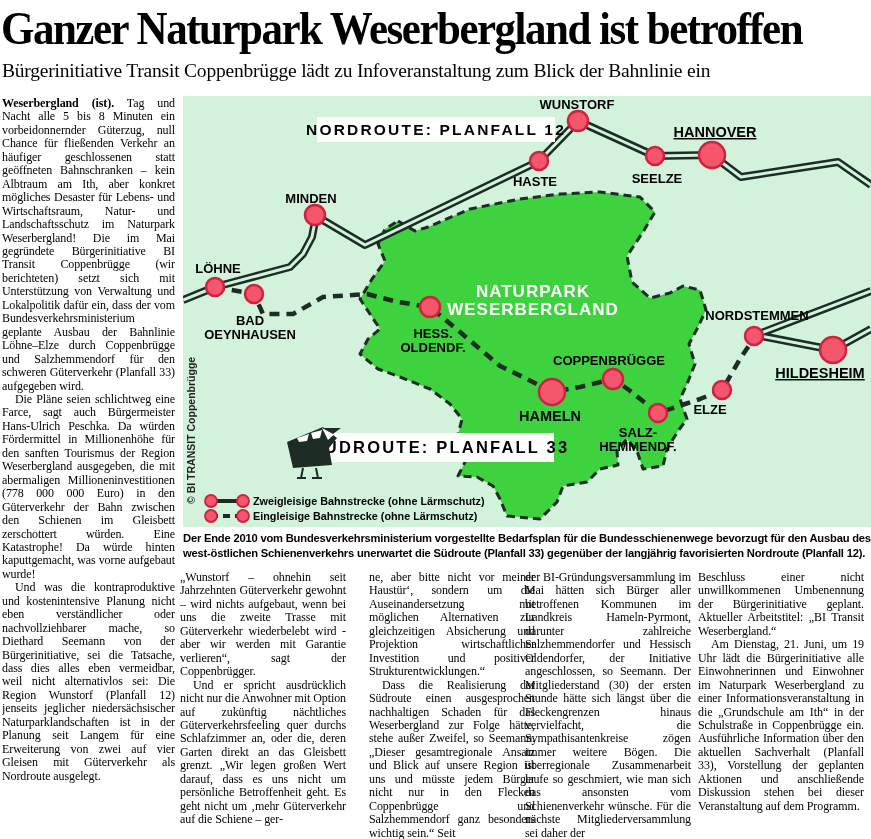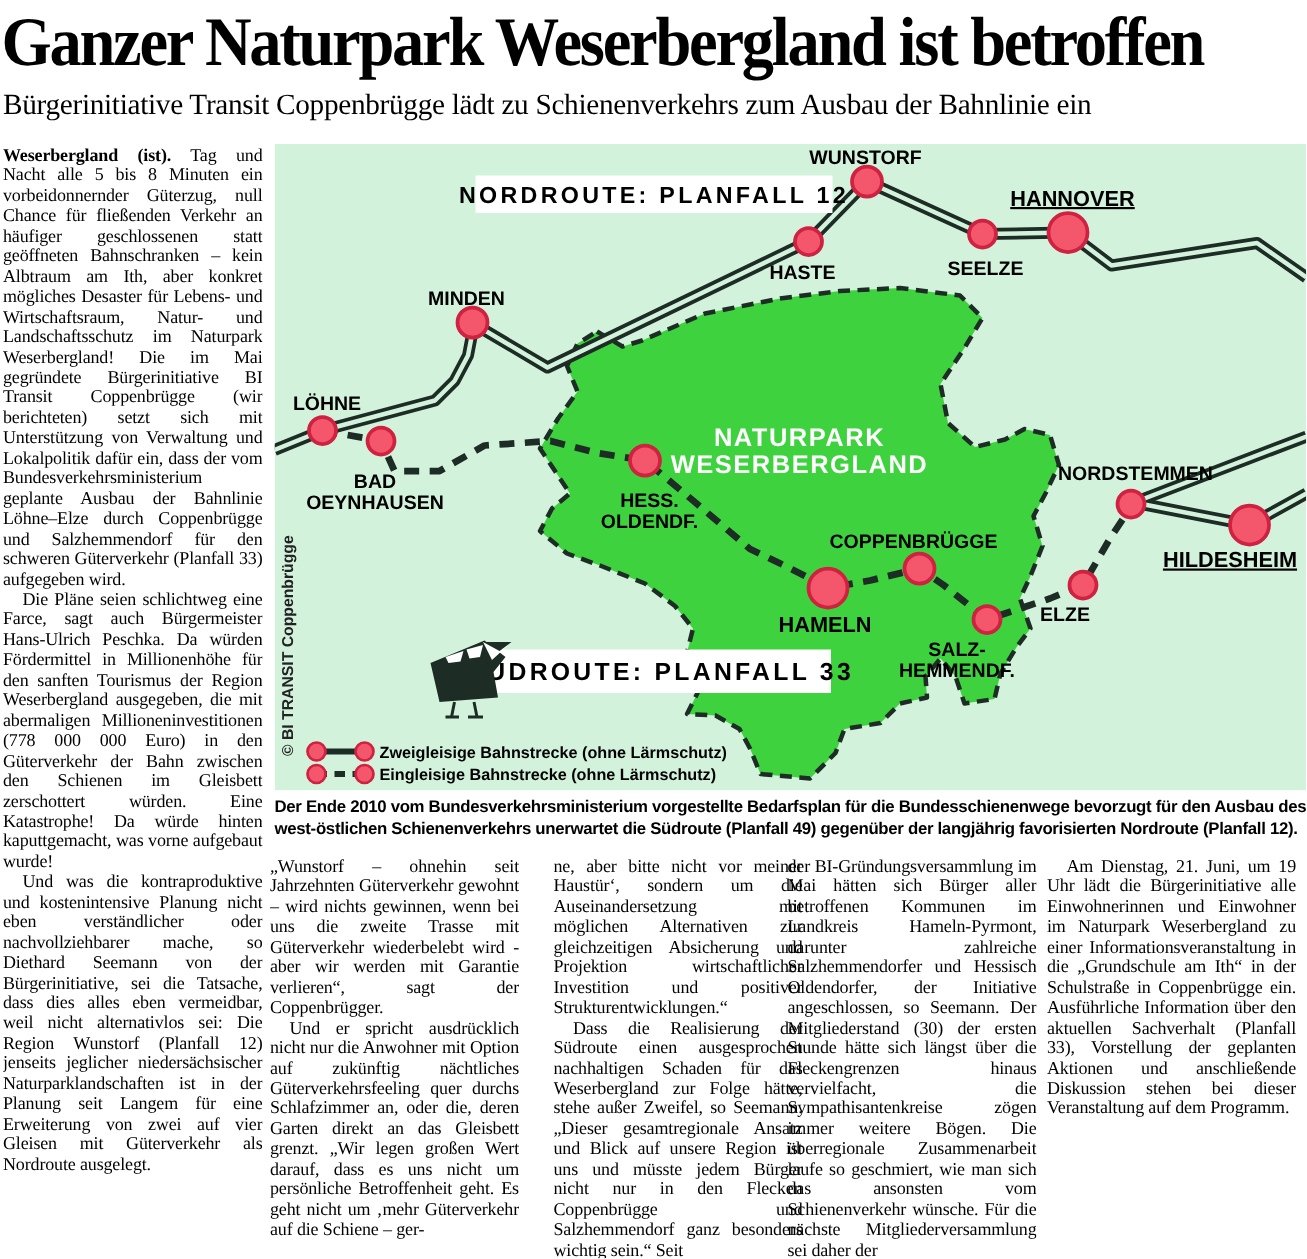--- a/index.html
+++ b/index.html
@@ -26,21 +26,21 @@
   .caption{position:absolute;left:183px;top:531px;width:688px;margin:0;
         font-family:"Liberation Sans",sans-serif;font-weight:bold;font-size:11.2px;
         line-height:14.5px;letter-spacing:-0.2px;color:#000;}
 </style>
 </head>
 <body>
 
 <div class="page">
 
   <h1 class="headline">Ganzer Naturpark Weserbergland ist betroffen</h1>
-  <h2 class="subheadline">Bürgerinitiative Transit Coppenbrügge lädt zu Schienenverkehrs zum Ausbau der Bahnlinie ein</h2>
+  <h2 class="subheadline">Bürgerinitiative Transit Coppenbrügge lädt zu Infoveranstaltung zum Blick der Bahnlinie ein</h2>
 
   <div class="col col1">
     <p><b>Weserbergland (ist).</b> <span>Tag und Nacht alle 5 bis 8 Minuten ein vorbeidonnernder Güterzug, null Chance für fließenden Verkehr an häufiger geschlossenen statt geöffneten Bahnschranken – kein Albtraum am Ith, aber konkret mögliches Desaster für Lebens- und Wirtschaftsraum, Natur- und Landschaftsschutz im Naturpark Weserbergland! Die im Mai gegründete Bürgerinitiative BI Transit Coppenbrügge (wir berichteten) setzt sich mit Unterstützung von Verwaltung und Lokalpolitik dafür ein, dass der vom Bundesverkehrsministerium geplante Ausbau der Bahnlinie Löhne–Elze durch Coppenbrügge und Salzhemmendorf für den schweren Güterverkehr (Planfall 33) aufgegeben wird.</span></p>
     <p class="ind">Die Pläne seien schlichtweg eine Farce, sagt auch Bürgermeister Hans-Ulrich Peschka. Da würden Fördermittel in Millionenhöhe für den sanften Tourismus der Region Weserbergland ausgegeben, die mit abermaligen Millioneninvestitionen (778 000 000 Euro) in den Güterverkehr der Bahn zwischen den Schienen im Gleisbett zerschottert würden. Eine Katastrophe! Da würde hinten kaputtgemacht, was vorne aufgebaut wurde!</p>
     <p class="ind">Und was die kontraproduktive und kostenintensive Planung nicht eben verständlicher oder nachvollziehbarer mache, so Diethard Seemann von der Bürgerinitiative, sei die Tatsache, dass dies alles eben vermeidbar, weil nicht alternativlos sei: Die Region Wunstorf (Planfall 12) jenseits jeglicher niedersächsischer Naturparklandschaften ist in der Planung seit Langem für eine Erweiterung von zwei auf vier Gleisen mit Güterverkehr als Nordroute ausgelegt.</p>
   </div>
 
   <figure class="mapfig">
     <svg id="map-svg" width="688" height="431" viewBox="0 0 688 431">
         <rect x="0" y="0" width="688" height="431" fill="#d2f2dc"></rect>
@@ -104,30 +104,31 @@
           <polygon points="104,346 140,331 154,342 146,352 149,369 110,372" fill="#1d2c25"></polygon>
           <polygon points="139,332 158,332 145,344" fill="#ffffff"></polygon>
           <polygon points="139,332 158,332 150,338" fill="#1d2c25"></polygon>
           <polygon points="114,342 126,338 124,345 116,346" fill="#ffffff"></polygon>
           <polygon points="128,337 139,334 137,342 130,343" fill="#ffffff"></polygon>
           <path d="M120,372 L118,382 M114,382 L123,382 M133,372 L135,382 M129,382 L139,382" stroke="#1d2c25" stroke-width="2" fill="none"></path>
         </g>
       </svg>
   </figure>
 
-  <p class="caption">Der Ende 2010 vom Bundesverkehrsministerium vorgestellte Bedarfsplan für die Bundesschienenwege bevorzugt für den Ausbau des west-östlichen Schienenverkehrs unerwartet die Südroute (Planfall 49) gegenüber der langjährig favorisierten Nordroute (Planfall 12).</p>
+  <p class="caption">Der Ende 2010 vom Bundesverkehrsministerium vorgestellte Bedarfsplan für die Bundesschienenwege bevorzugt für den Ausbau des west-östlichen Schienenverkehrs unerwartet die Südroute (Planfall 33) gegenüber der langjährig favorisierten Nordroute (Planfall 12).</p>
 
   <div class="col colb col2">
-    <p>„Wunstorf – ohnehin seit Jahrzehnten Güterverkehr gewohnt – wird nichts gewinnen, wenn bei uns die zweite Trasse mit Güterverkehr wiederbelebt wird - aber wir werden mit Garantie verlieren“, sagt der Coppenbrügger.</p>
+    <p>„Wunstorf – ohnehin seit Jahrzehnten Güterverkehr gewohnt – wird nichts aufgebaut, wenn bei uns die zweite Trasse mit Güterverkehr wiederbelebt wird - aber wir werden mit Garantie verlieren“, sagt der Coppenbrügger.</p>
     <p class="ind">Und er spricht ausdrücklich nicht nur die Anwohner mit Option auf zukünftig nächtliches Güterverkehrsfeeling quer durchs Schlafzimmer an, oder die, deren Garten direkt an das Gleisbett grenzt. „Wir legen großen Wert darauf, dass es uns nicht um persönliche Betroffenheit geht. Es geht nicht um ‚mehr Güterverkehr auf die Schiene – ger-</p>
   </div>
   <div class="col colb col3">
     <p>ne, aber bitte nicht vor meiner Haustür‘, sondern um die Auseinandersetzung mit möglichen Alternativen zur gleichzeitigen Absicherung und Projektion wirtschaftlicher Investition und positiver Strukturentwicklungen.“</p>
     <p class="ind">Dass die Realisierung der Südroute einen ausgesprochen nachhaltigen Schaden für das Weserbergland zur Folge hätte, stehe außer Zweifel, so Seemann. „Dieser gesamtregionale Ansatz und Blick auf unsere Region ist uns und müsste jedem Bürger nicht nur in den Flecken Coppenbrügge und Salzhemmendorf ganz besonders wichtig sein.“ Seit</p>
   </div>
   <div class="col colb col4">
     <p>der BI-Gründungsversammlung im Mai hätten sich Bürger aller betroffenen Kommunen im Landkreis Hameln-Pyrmont, darunter zahlreiche Salzhemmendorfer und Hessisch Oldendorfer, der Initiative angeschlossen, so Seemann. Der Mitgliederstand (30) der ersten Stunde hätte sich längst über die Fleckengrenzen hinaus vervielfacht, die Sympathisantenkreise zögen immer weitere Bögen. Die überregionale Zusammenarbeit laufe so geschmiert, wie man sich das ansonsten vom Schienenverkehr wünsche. Für die nächste Mitgliederversammlung sei daher der</p>
   </div>
   <div class="col colb col5">
+    <p>Beschluss einer nicht unwillkommenen Umbenennung der Bürgerinitiative geplant. Aktueller Arbeitstitel: „BI Transit Weserbergland.“</p>
     <p class="ind">Am Dienstag, 21. Juni, um 19 Uhr lädt die Bürgerinitiative alle Einwohnerinnen und Einwohner im Naturpark Weserbergland zu einer Informationsveranstaltung in die „Grundschule am Ith“ in der Schulstraße in Coppenbrügge ein. Ausführliche Information über den aktuellen Sachverhalt (Planfall 33), Vorstellung der geplanten Aktionen und anschließende Diskussion stehen bei dieser Veranstaltung auf dem Programm.</p>
   </div>
 
 </div>
 
 </body></html>

